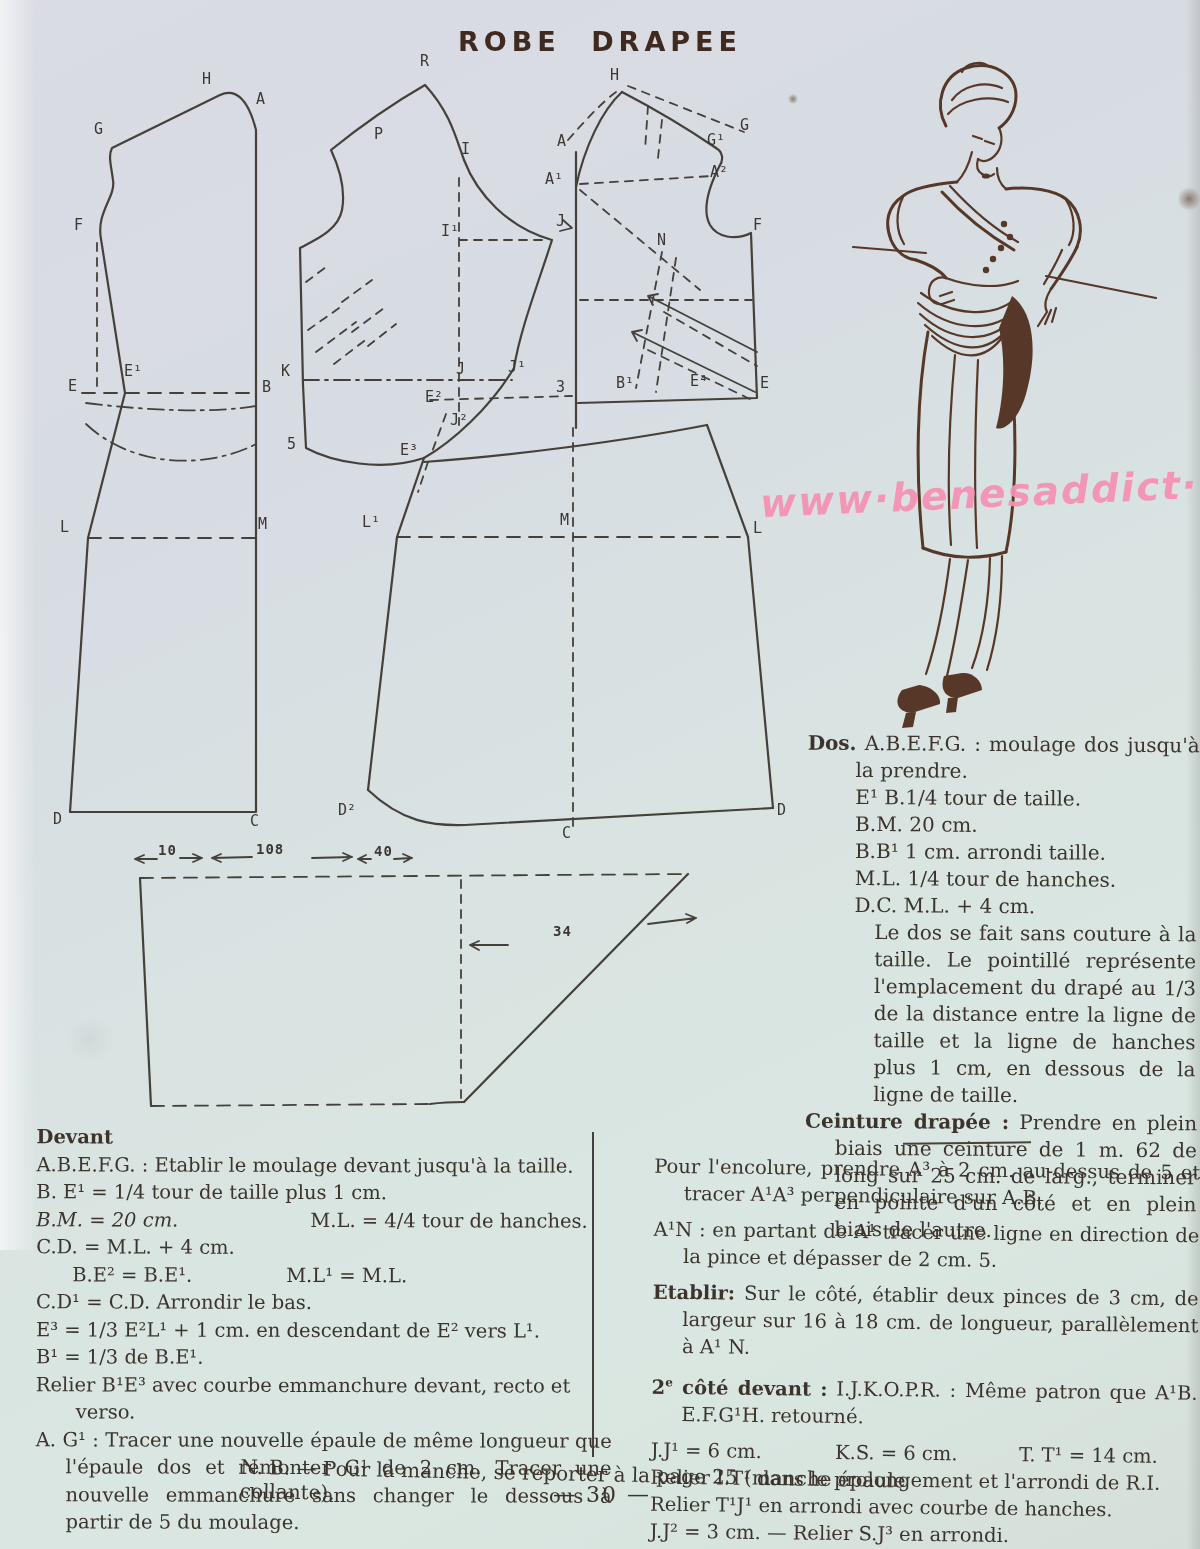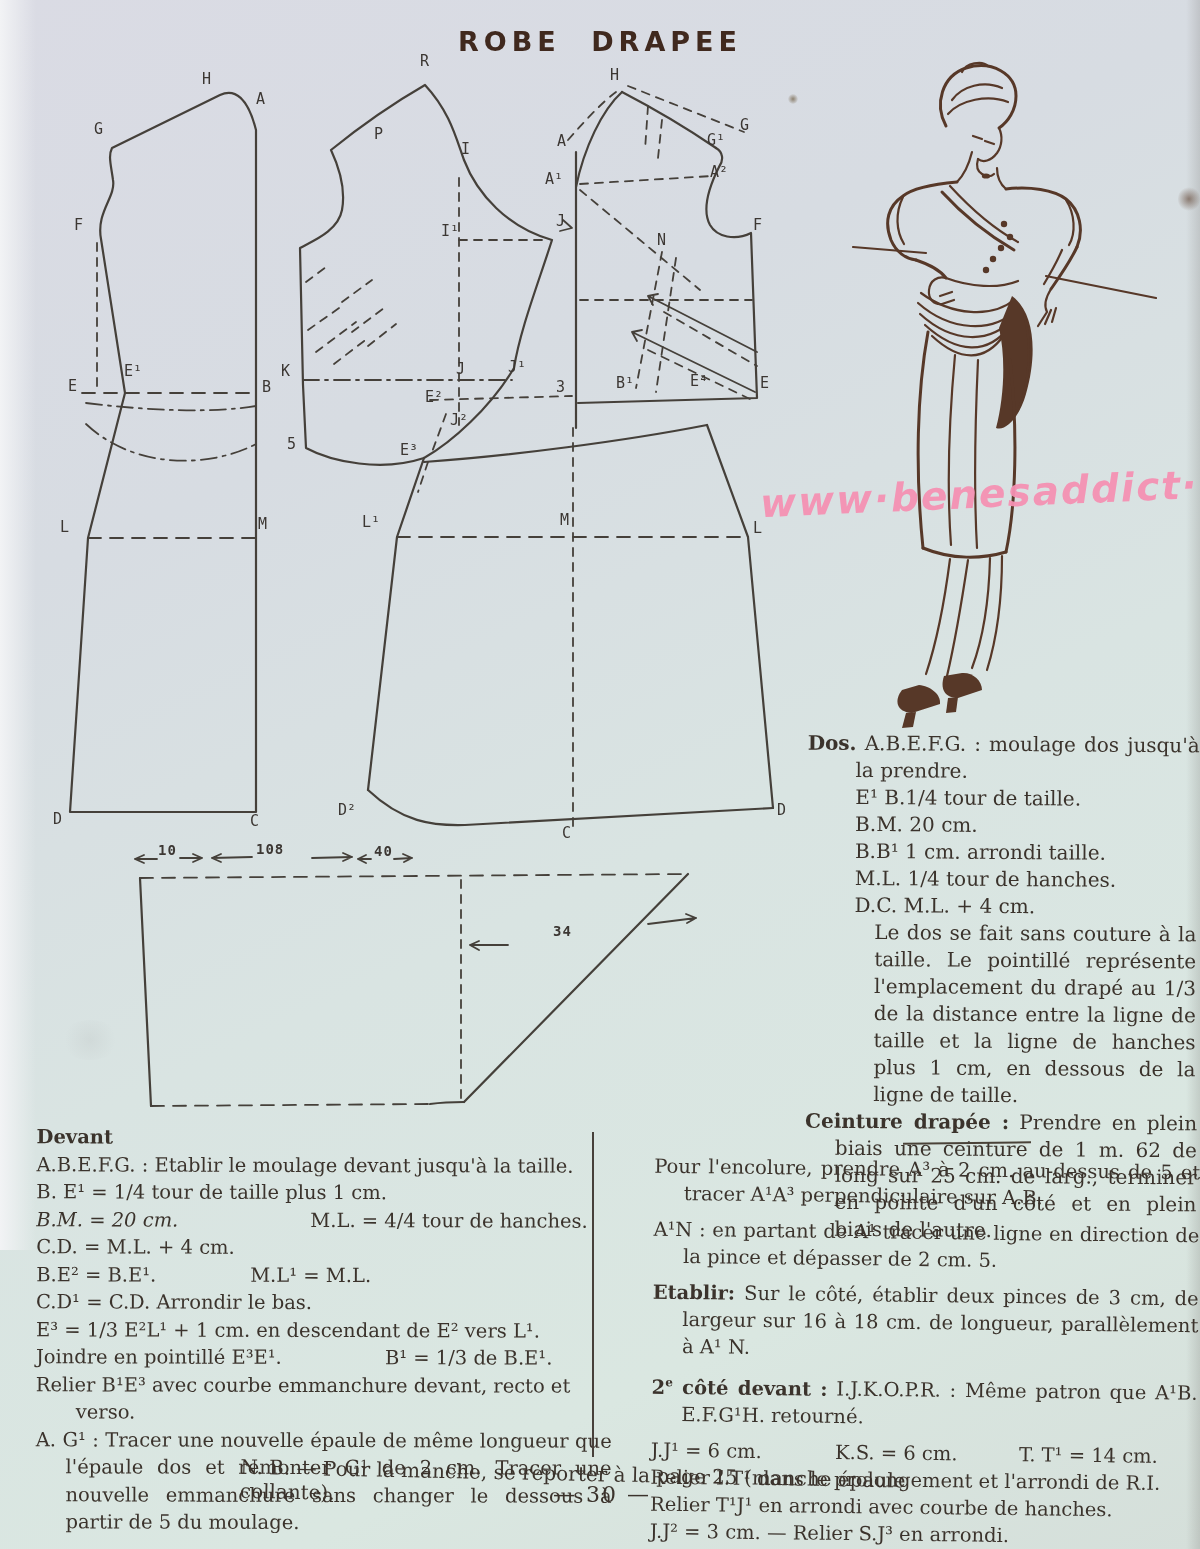--- a/index.html
+++ b/index.html
@@ -46,21 +46,21 @@
   .hang40{padding-left:40px;text-indent:-40px;}
   .just{text-align:justify;}
 
   .dos-block{left:806px;top:731px;width:392px;transform:rotate(.4deg);}
   .dos-measure{margin-left:48px;}
   .dos-note{margin-left:68px;width:322px;text-align:justify;}
   .rule{left:903px;top:1142px;width:128px;height:2px;background:#4a4238;transform:rotate(-.6deg);}
 
   .devant-block{left:36px;top:1124px;width:576px;font-size:19.5px;line-height:27.5px;transform:rotate(.15deg);}
   .cols{display:flex;}
-  .c272{width:274px;flex:none;font-style:italic;} .c212{width:214px;flex:none;} .c347{width:349px;flex:none;}
+  .c272{width:274px;flex:none;font-style:italic;} .c212{width:214px;flex:none;margin-left:36px;} .c347{width:349px;flex:none;}
 
   .divider{left:592px;top:1132px;width:2px;height:325px;background:#47403a;}
 
   .rightcol-block{left:652px;top:1156px;width:546px;font-size:19.5px;line-height:27px;transform:rotate(.7deg);}
   .rightcol-block .para{margin-bottom:9px;}
   .m178{display:inline-block;width:178px;}
 
   .nb-line{left:240px;top:1462px;width:700px;font-size:20px;transform:rotate(1.2deg);}
   .pageno{left:542px;top:1466px;width:120px;text-align:center;font-size:22px;letter-spacing:2px;margin-top:16px;}
   sup{font-size:12px;}
@@ -267,21 +267,20 @@
       <span>M.L. = 4/4 tour de hanches.</span>
     </div>
     <div>C.D. = M.L. + 4 cm.</div>
     <div class="cols">
       <span class="c212">B.E² = B.E¹.</span>
       <span>M.L¹ = M.L.</span>
     </div>
     <div>C.D¹ = C.D. Arrondir le bas.</div>
     <div>E³ = 1/3 E²L¹ + 1 cm. en descendant de E² vers L¹.</div>
     <div class="cols">
-      <span class="c347">Joindre en pointillé E³E¹.</span>
       <span>B¹ = 1/3 de B.E¹.</span>
     </div>
     <div class="hang40">Relier B¹E³ avec courbe emmanchure devant, recto et verso.</div>
     <div class="hang30 just">A. G¹ : Tracer une nouvelle épaule de même longueur que l'épaule dos et remonter G¹ de 2 cm. Tracer une nouvelle emmanchure sans changer le dessous à partir de 5 du moulage.</div>
   </div>
 
   <div class="abs divider"></div>
 
   <div class="abs rightcol-block">
     <div class="para hang30 just">Pour l'encolure, prendre A³ à 2 cm. au-dessus de 5 et tracer A¹A³ perpendiculaire sur A.B.</div>

